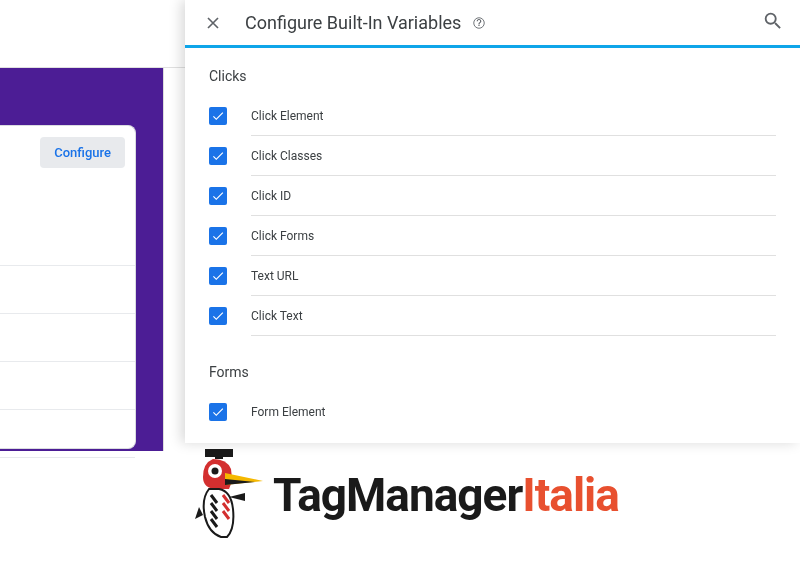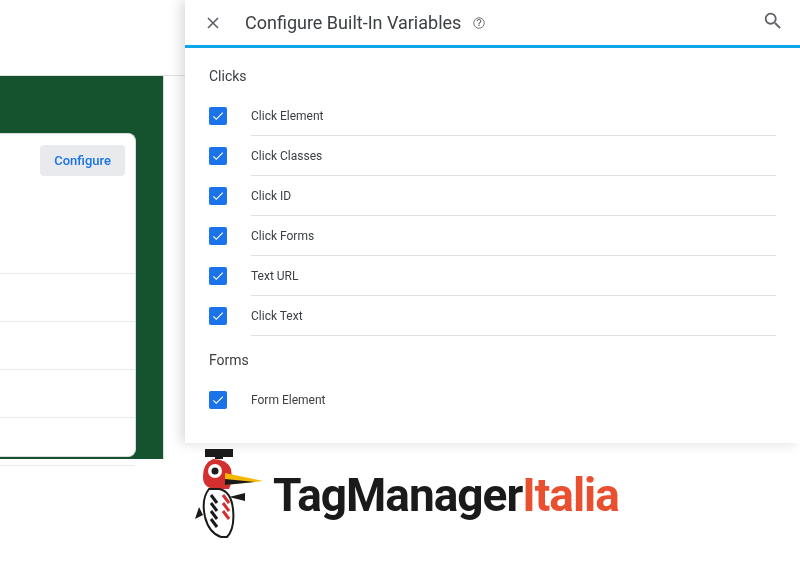--- a/index.html
+++ b/index.html
@@ -7,24 +7,24 @@
       font-family: 'Google Sans', Roboto, Arial, sans-serif;
       width: 800px;
       height: 572px;
       overflow: hidden;
       position: relative;
       background: #fff;
     }
     .backdrop {
       position: absolute;
       left: 0;
-      top: 16px;
+      top: 8px;
       width: 164px;
       height: 443px;
-      background: #14532d;
+      background: #4c1d95;
       border-right: 1px solid #ddd;
     }
     .backdrop-topbar {
       position: absolute;
       left: 0;
       top: 0;
       width: 185px;
       height: 60px;
       background: #fff;
       border-bottom: 1px solid #e0e0e0;
@@ -141,21 +141,21 @@
       flex: 1;
       margin-left: 24px;
       height: 100%;
       display: flex;
       align-items: center;
       border-bottom: 1px solid #e0e0e0;
       font-size: 12px;
       color: #3c4043;
     }
     .section + .section {
-      margin-top: 16px;
+      margin-top: 28px;
     }
     .section:last-child .variable-row:last-child .variable-label-wrap {
       border-bottom: none;
     }
     .logo-area {
       position: absolute;
       left: 195px;
       top: 449px;
       display: flex;
       align-items: center;

